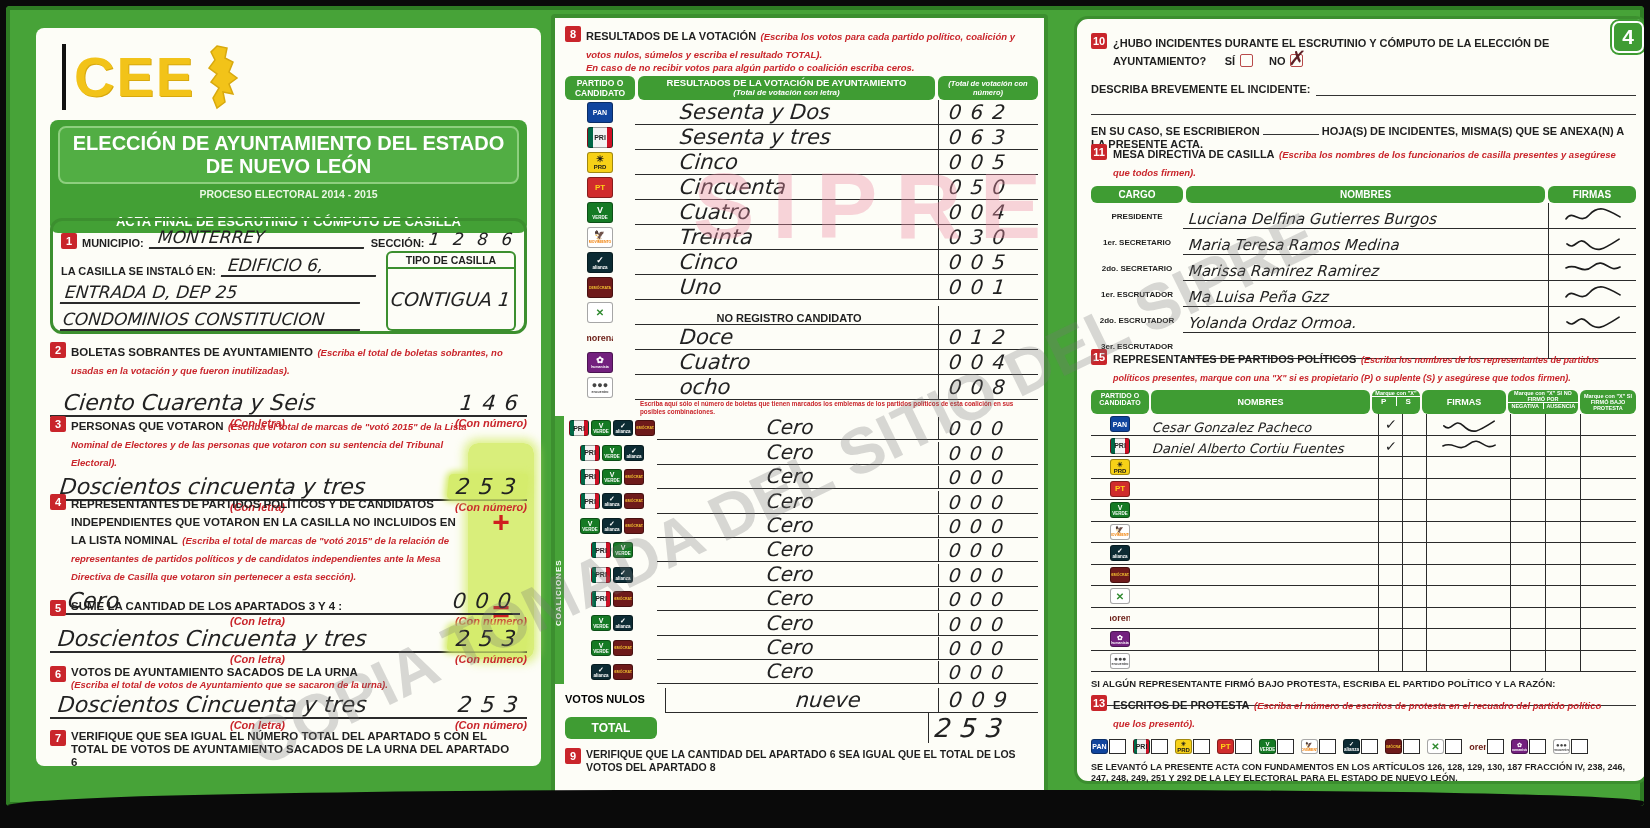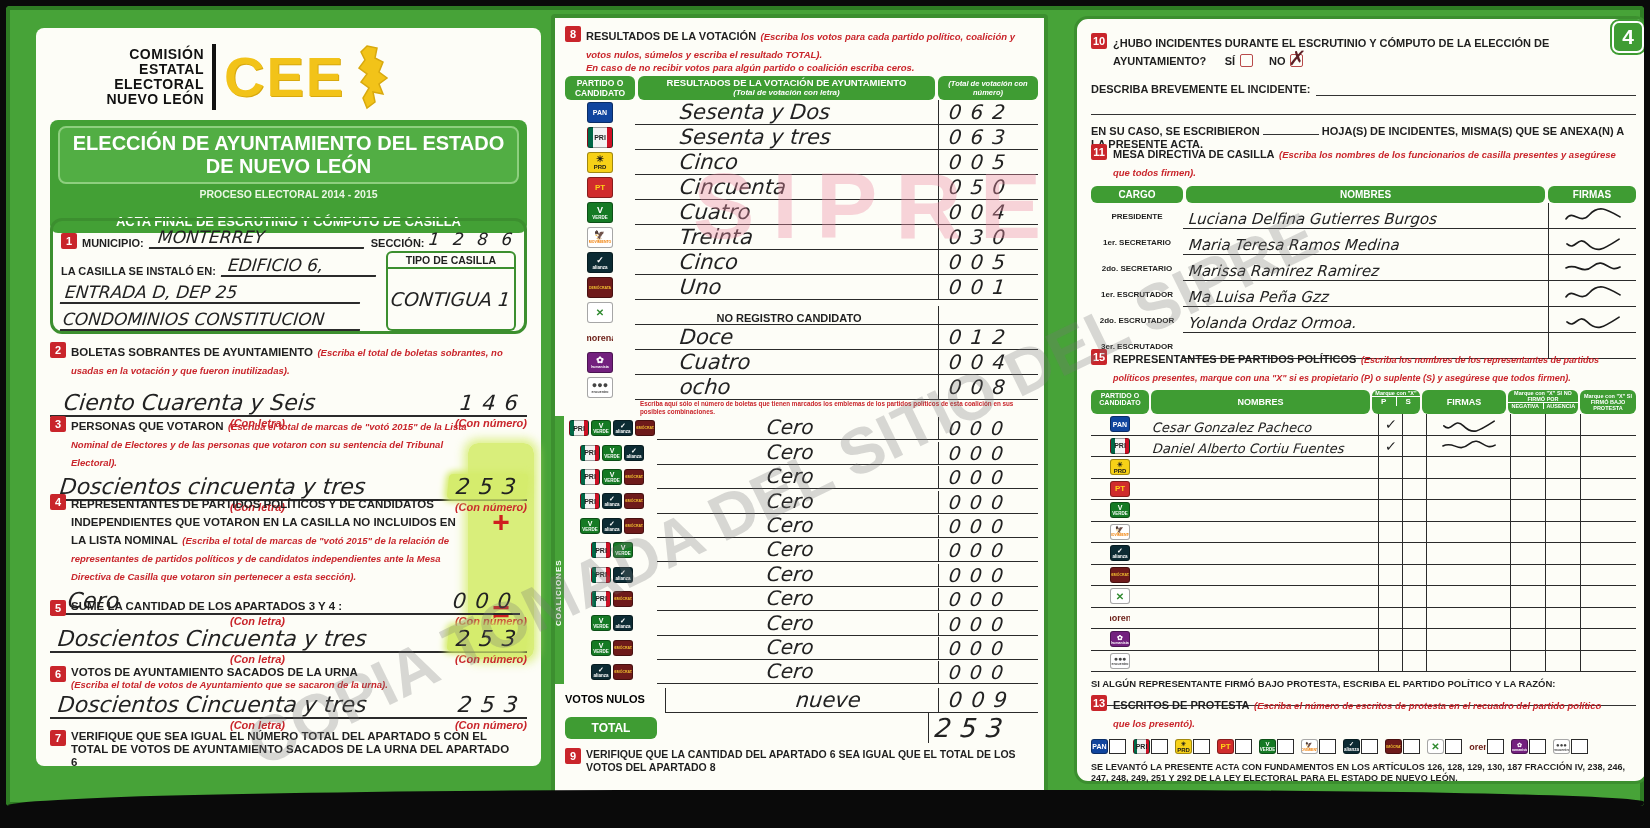--- a/index.html
+++ b/index.html
@@ -96,26 +96,20 @@
   .sig svg { display:block; }
 </style>
 </head>
 <body>
 
 <div class="scan">
 <div class="paper">
 
   <section class="panel left">
     <div class="lp-header">
-      <div class="org">
-        <div>COMISIÓN</div>
-        <div>ESTATAL</div>
-        <div>ELECTORAL</div>
-        <div>NUEVO LEÓN</div>
-      </div>
       <div class="org-div"></div>
       <div class="cee">CEE</div>
       <svg class="nl-shape" width="44" height="66" viewBox="0 0 44 66">
         <path d="M18 2 L28 4 L26 14 L34 18 L30 28 L38 34 L30 40 L34 50 L24 48 L26 58 L18 64 L14 54 L20 44 L12 38 L18 30 L10 24 L16 16 L12 8 Z" fill="#f2c319" stroke="#d8a90e" stroke-width="1.5"></path>
       </svg>
     </div>
 
     <div class="lp-title">
       <div class="lp-title-inner">ELECCIÓN DE AYUNTAMIENTO DEL ESTADO DE NUEVO LEÓN</div>
       <div class="lp-proc">PROCESO ELECTORAL  2014 - 2015</div>

